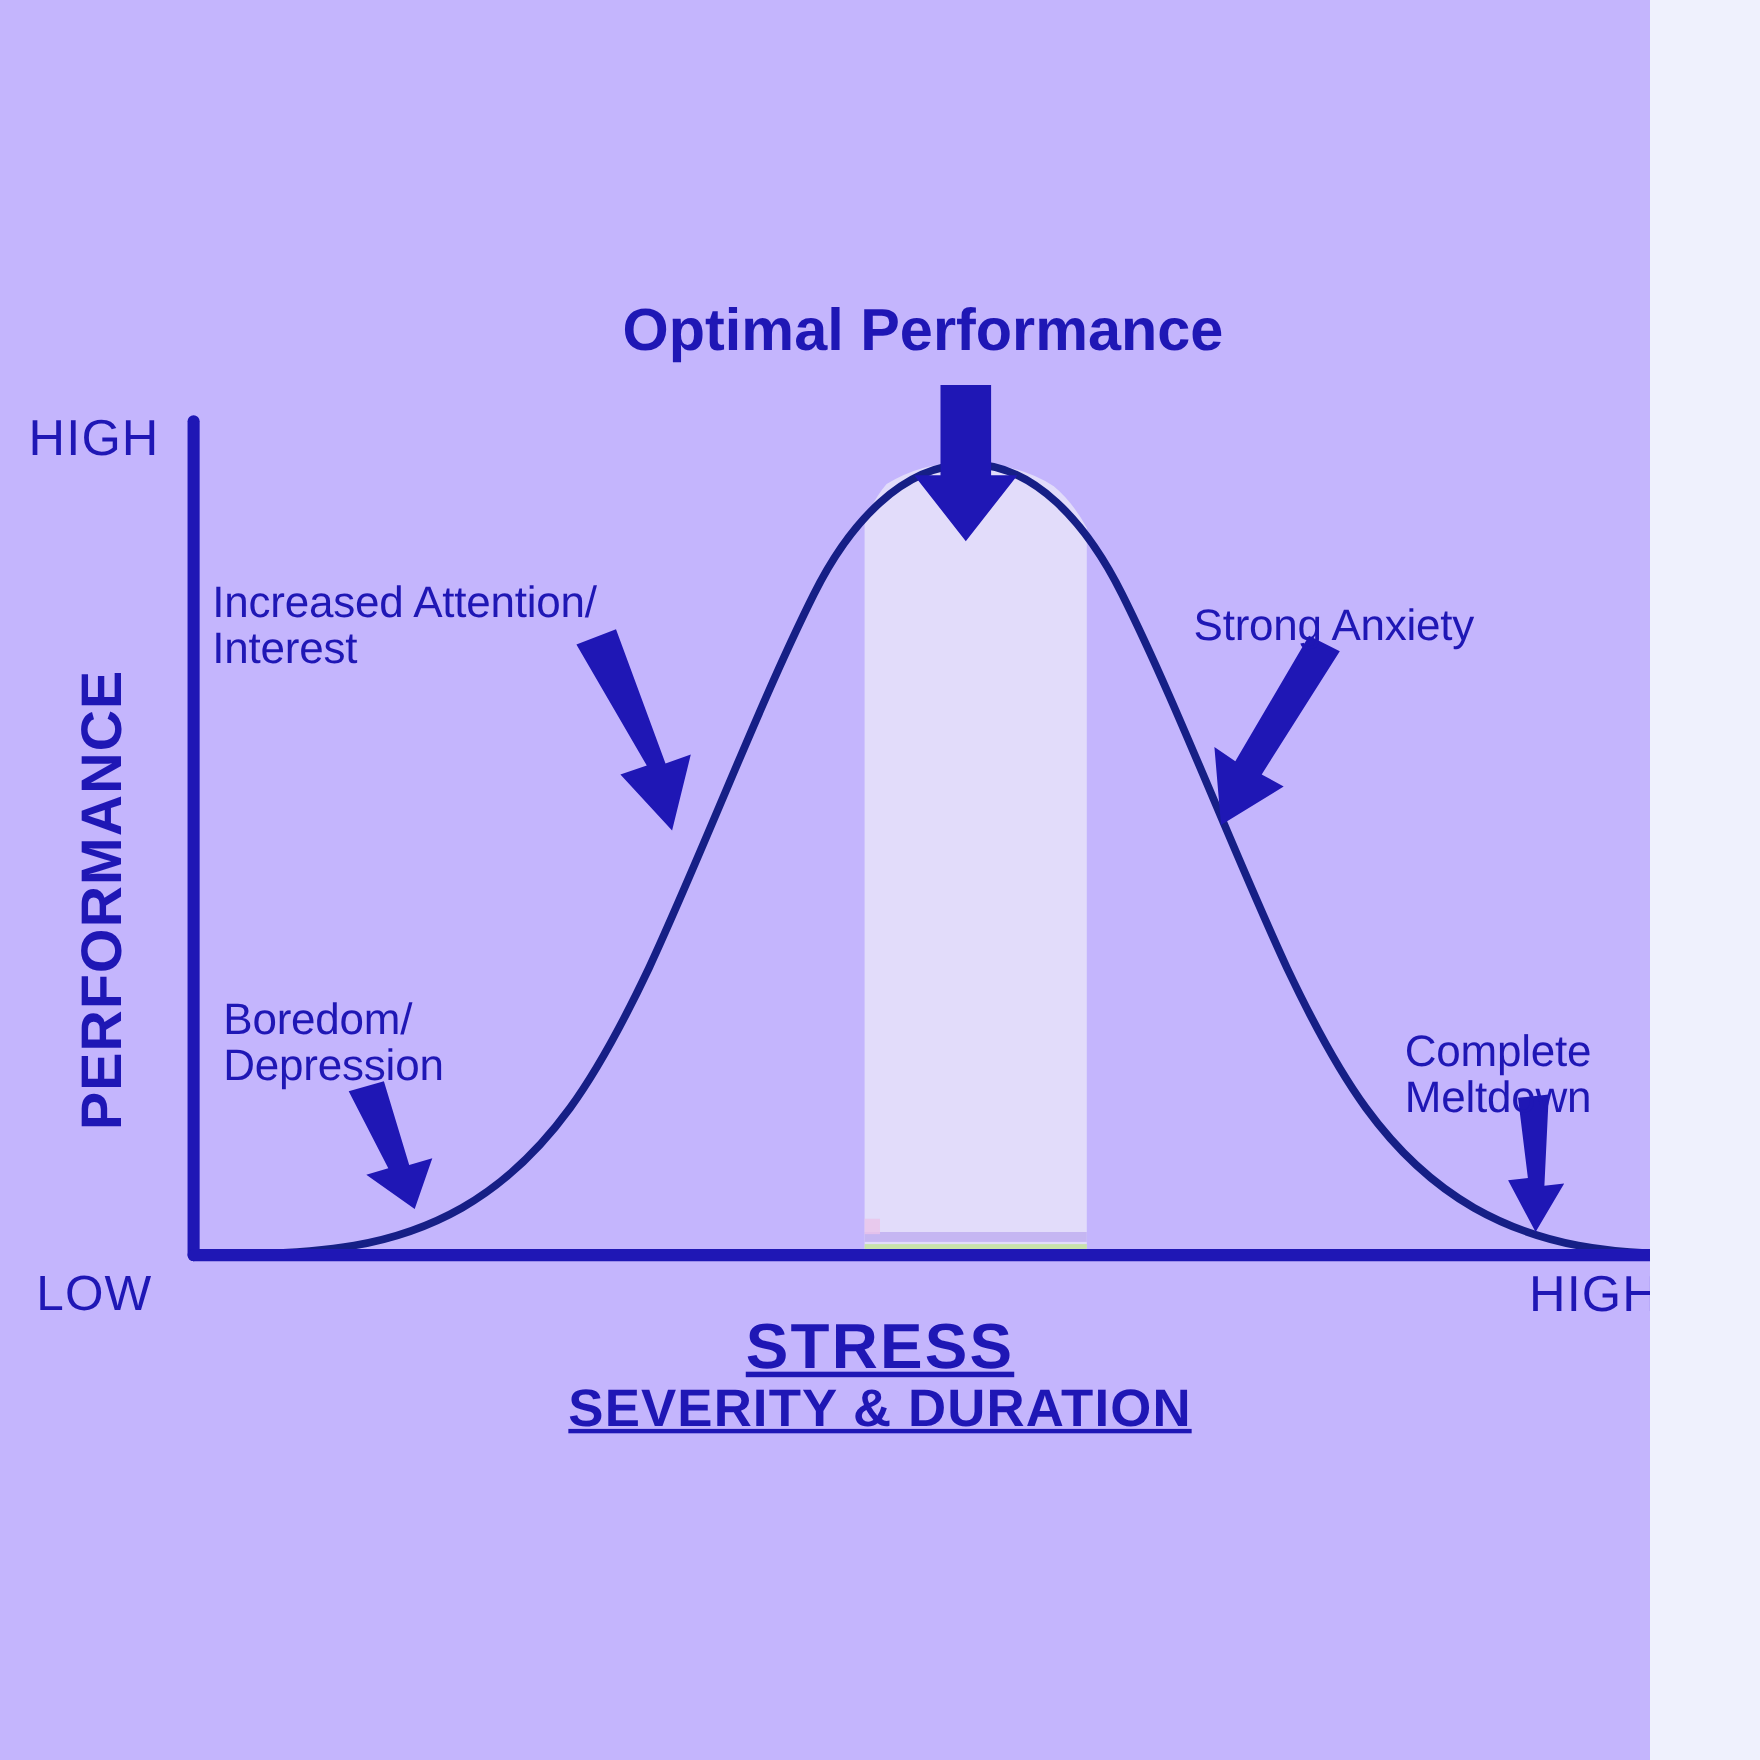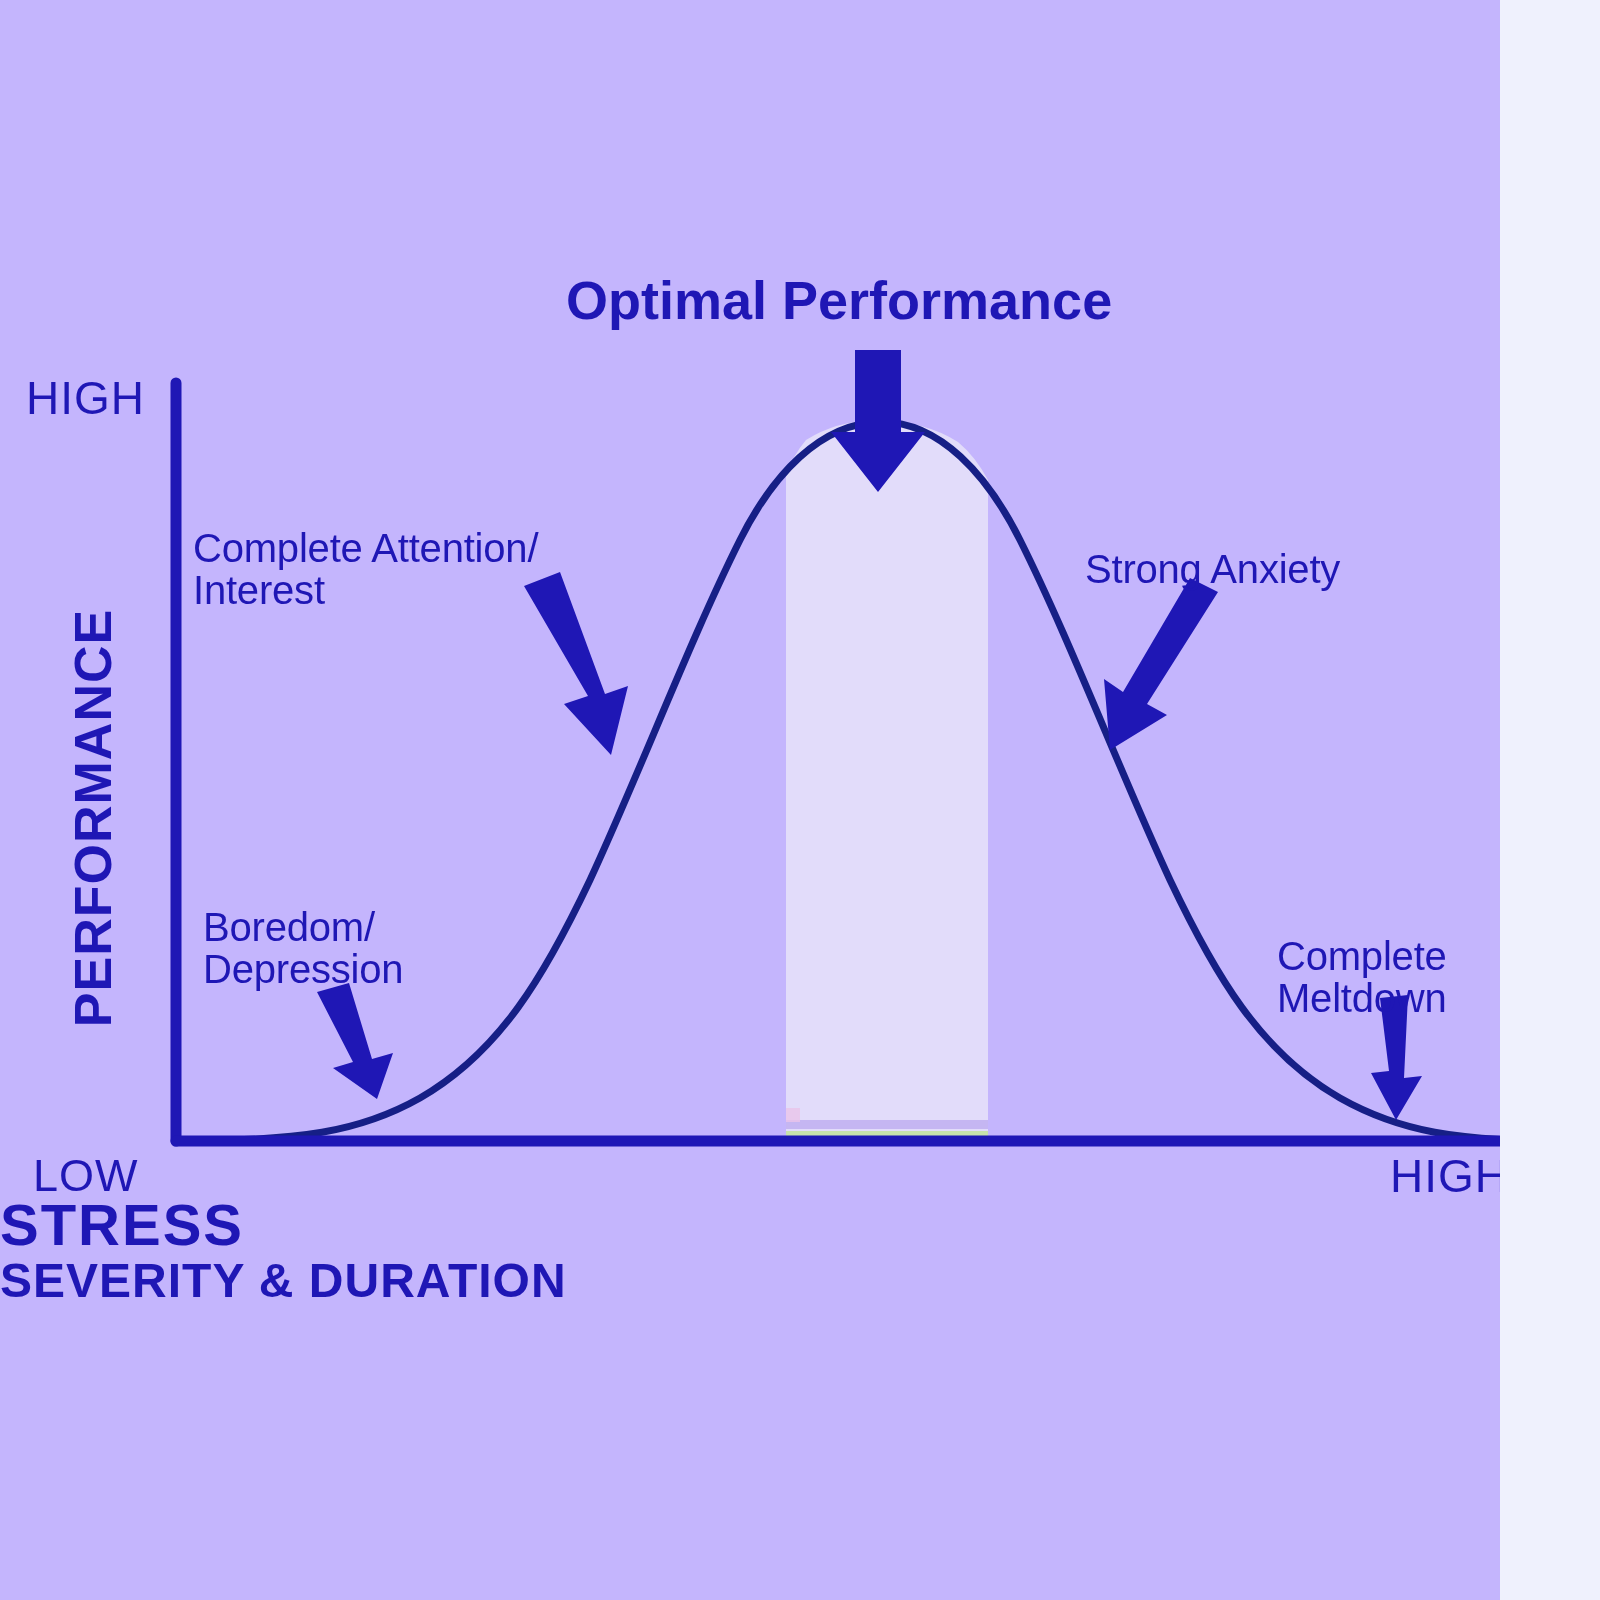--- a/index.html
+++ b/index.html
@@ -88,24 +88,25 @@
     font-weight: bold;
     letter-spacing: 1px;
     white-space: pre;
     font-family: "Liberation Sans", sans-serif;
   }
   #axis-x-title {
     position: absolute;
     left: 0px;
     top: 1196px;
     width: 1600px;
-    text-align: left;
+    text-align: center;
     color: #1f17b5;
     font-weight: bold;
     font-family: "Liberation Sans", sans-serif;
+    text-decoration: underline;
   }
   #axis-x-title .main {
     display: block;
     font-size: 58px;
     letter-spacing: 2px;
     line-height: 1.0;
   }
   #axis-x-title .sub {
     display: block;
     font-size: 48px;
@@ -159,21 +160,21 @@
     </g>
 
     <g fill="#1f17b5">
       <path d="M1380,998 L1408,995 L1404,1078 L1422,1076 L1396,1120 L1371,1073 L1389,1071 Z"></path>
     </g>
 
   </svg>
 
   <div class="lbl" id="title-optimal">Optimal Performance</div>
 
-  <div class="lbl" id="lbl-increased">Complete Attention/
+  <div class="lbl" id="lbl-increased">Increased Attention/
 Interest</div>
 
   <div class="lbl" id="lbl-anxiety">Strong Anxiety</div>
 
   <div class="lbl" id="lbl-boredom">Boredom/
 Depression</div>
 
   <div class="lbl" id="lbl-meltdown">Complete
 Meltdown</div>
 

